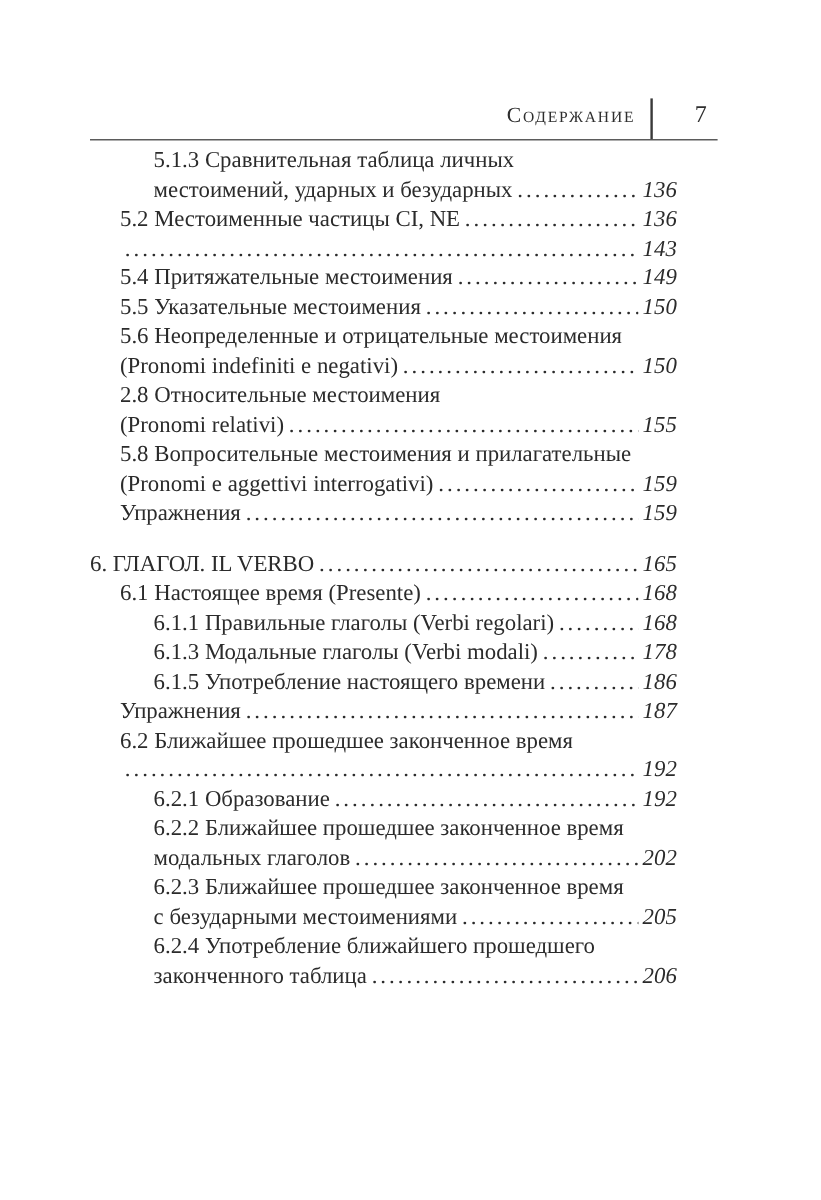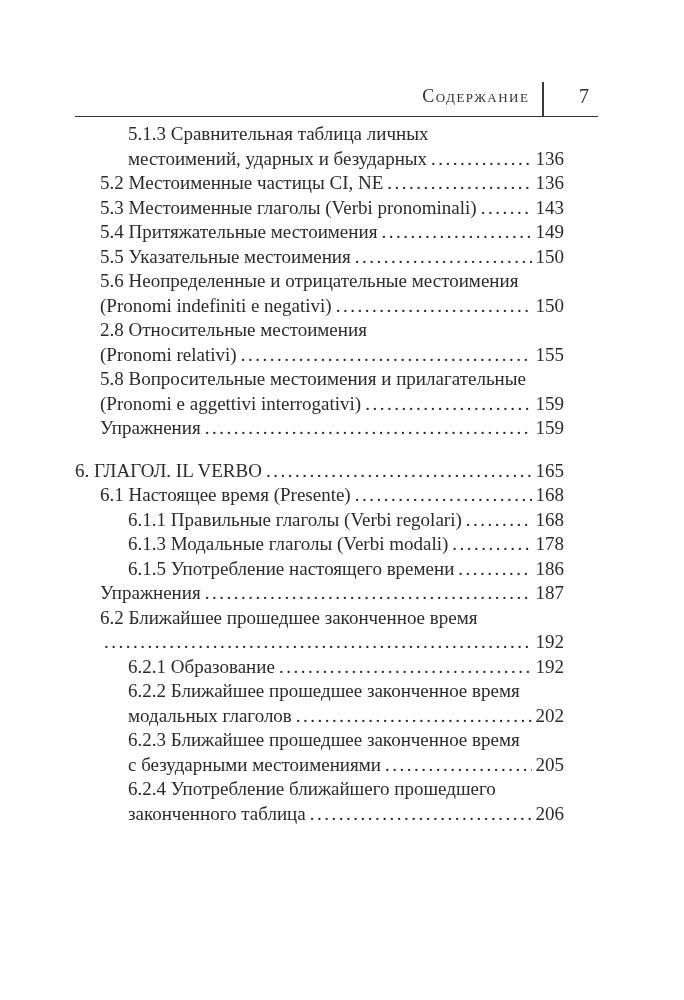--- a/index.html
+++ b/index.html
@@ -81,20 +81,21 @@
   }
   .dots::before {
     content: "..........................................................................................................................................";
     letter-spacing: 2.5px;
     color: #2b2b2b;
   }
   .pg {
     flex: 0 0 auto;
     padding-left: 4px;
     text-align: right;
+    font-style: italic;
   }
 </style>
 </head>
 <body>
 
 <div class="page">
 
   <div class="page-header">
     <div class="header-row">
       <span class="running-title">Содержание</span>
@@ -111,21 +112,20 @@
         <span class="toc-text">местоимений, ударных и безударных</span>
         <span class="dots"></span>
         <span class="pg">136</span>
       </div>
       <div class="toc-line indent-1">
         <span class="toc-text">5.2 Местоименные частицы CI, NE</span>
         <span class="dots"></span>
         <span class="pg">136</span>
       </div>
       <div class="toc-line indent-1">
-        <span class="toc-text">5.3 Местоименные глаголы (Verbi pronominali)</span>
         <span class="dots"></span>
         <span class="pg">143</span>
       </div>
       <div class="toc-line indent-1">
         <span class="toc-text">5.4 Притяжательные местоимения</span>
         <span class="dots"></span>
         <span class="pg">149</span>
       </div>
       <div class="toc-line indent-1">
         <span class="toc-text">5.5 Указательные местоимения</span>

